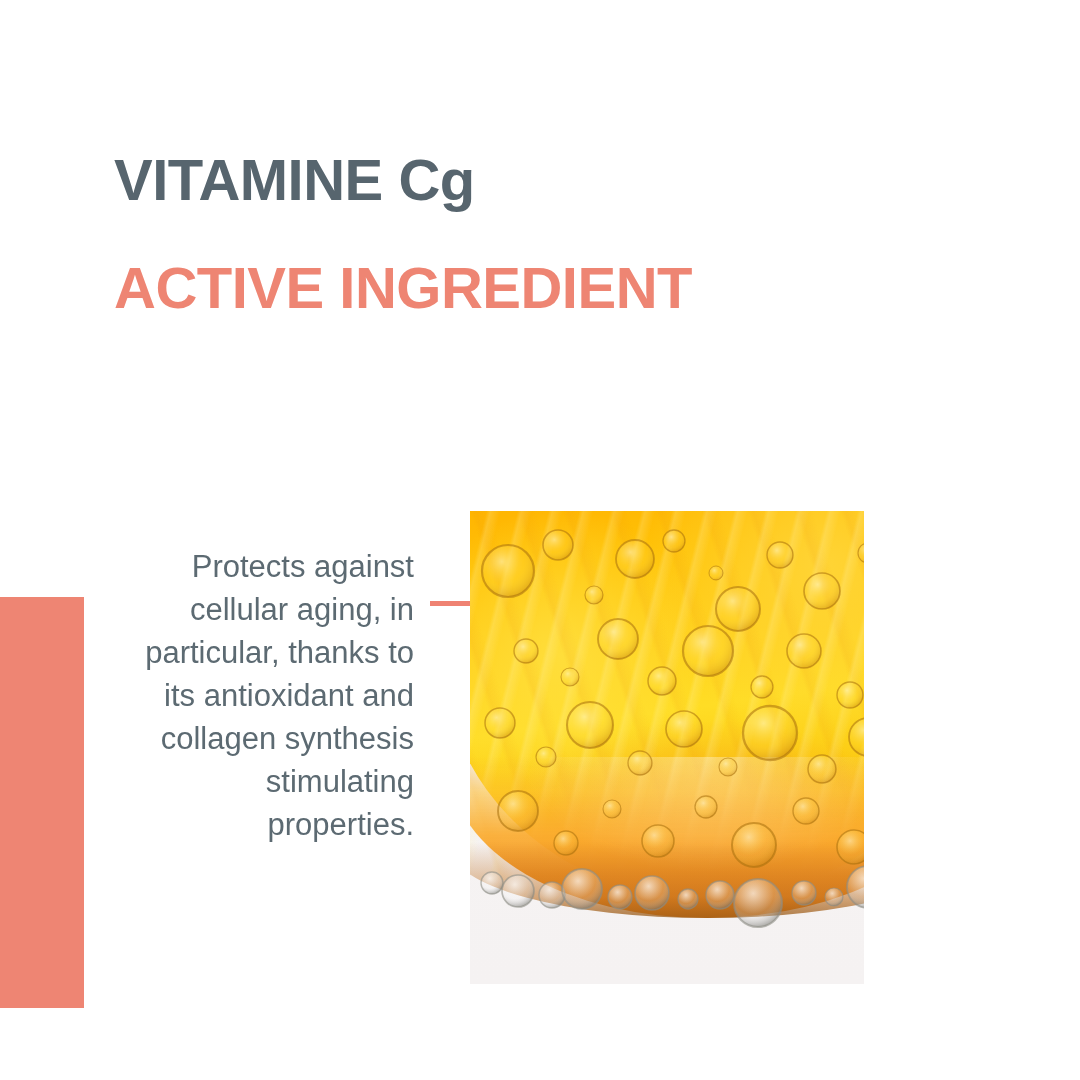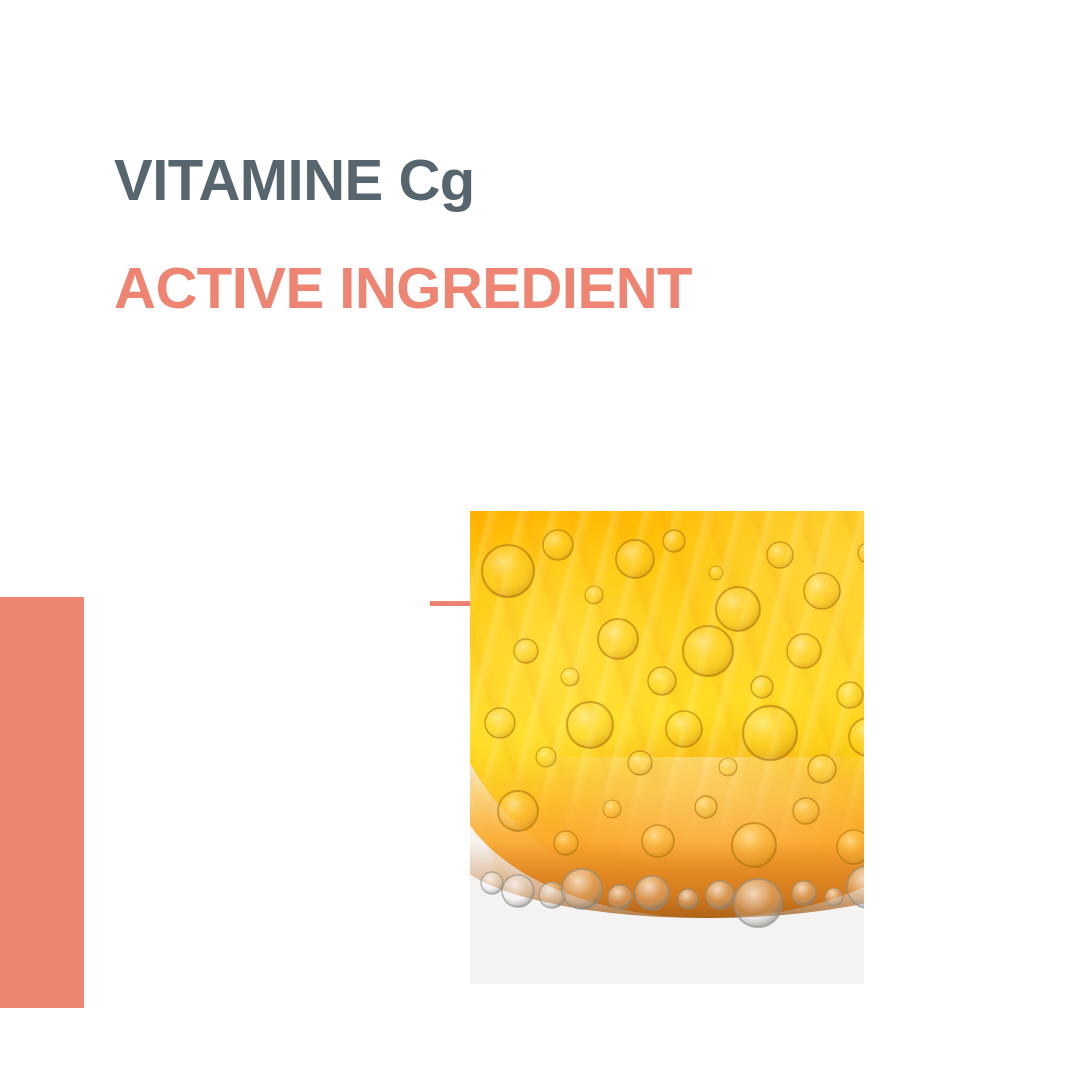--- a/index.html
+++ b/index.html
@@ -190,20 +190,21 @@
 
 <div id="canvas">
 
   <div class="headline">
     <div class="line line1">VITAMINE Cg</div>
     <div class="line line2">ACTIVE INGREDIENT</div>
   </div>
 
   <div class="coral-block"></div>
 
+  <div class="body-copy">Protects against cellular aging, in particular, thanks to its antioxidant and collagen synthesis stimulating properties.</div>
 
   <div class="connector"></div>
 
   <div class="photo">
     <div class="water"></div>
     <div class="slice"></div>
     <div class="streaks"></div>
     <div class="rind"></div>
     <div class="rim"></div>
 

